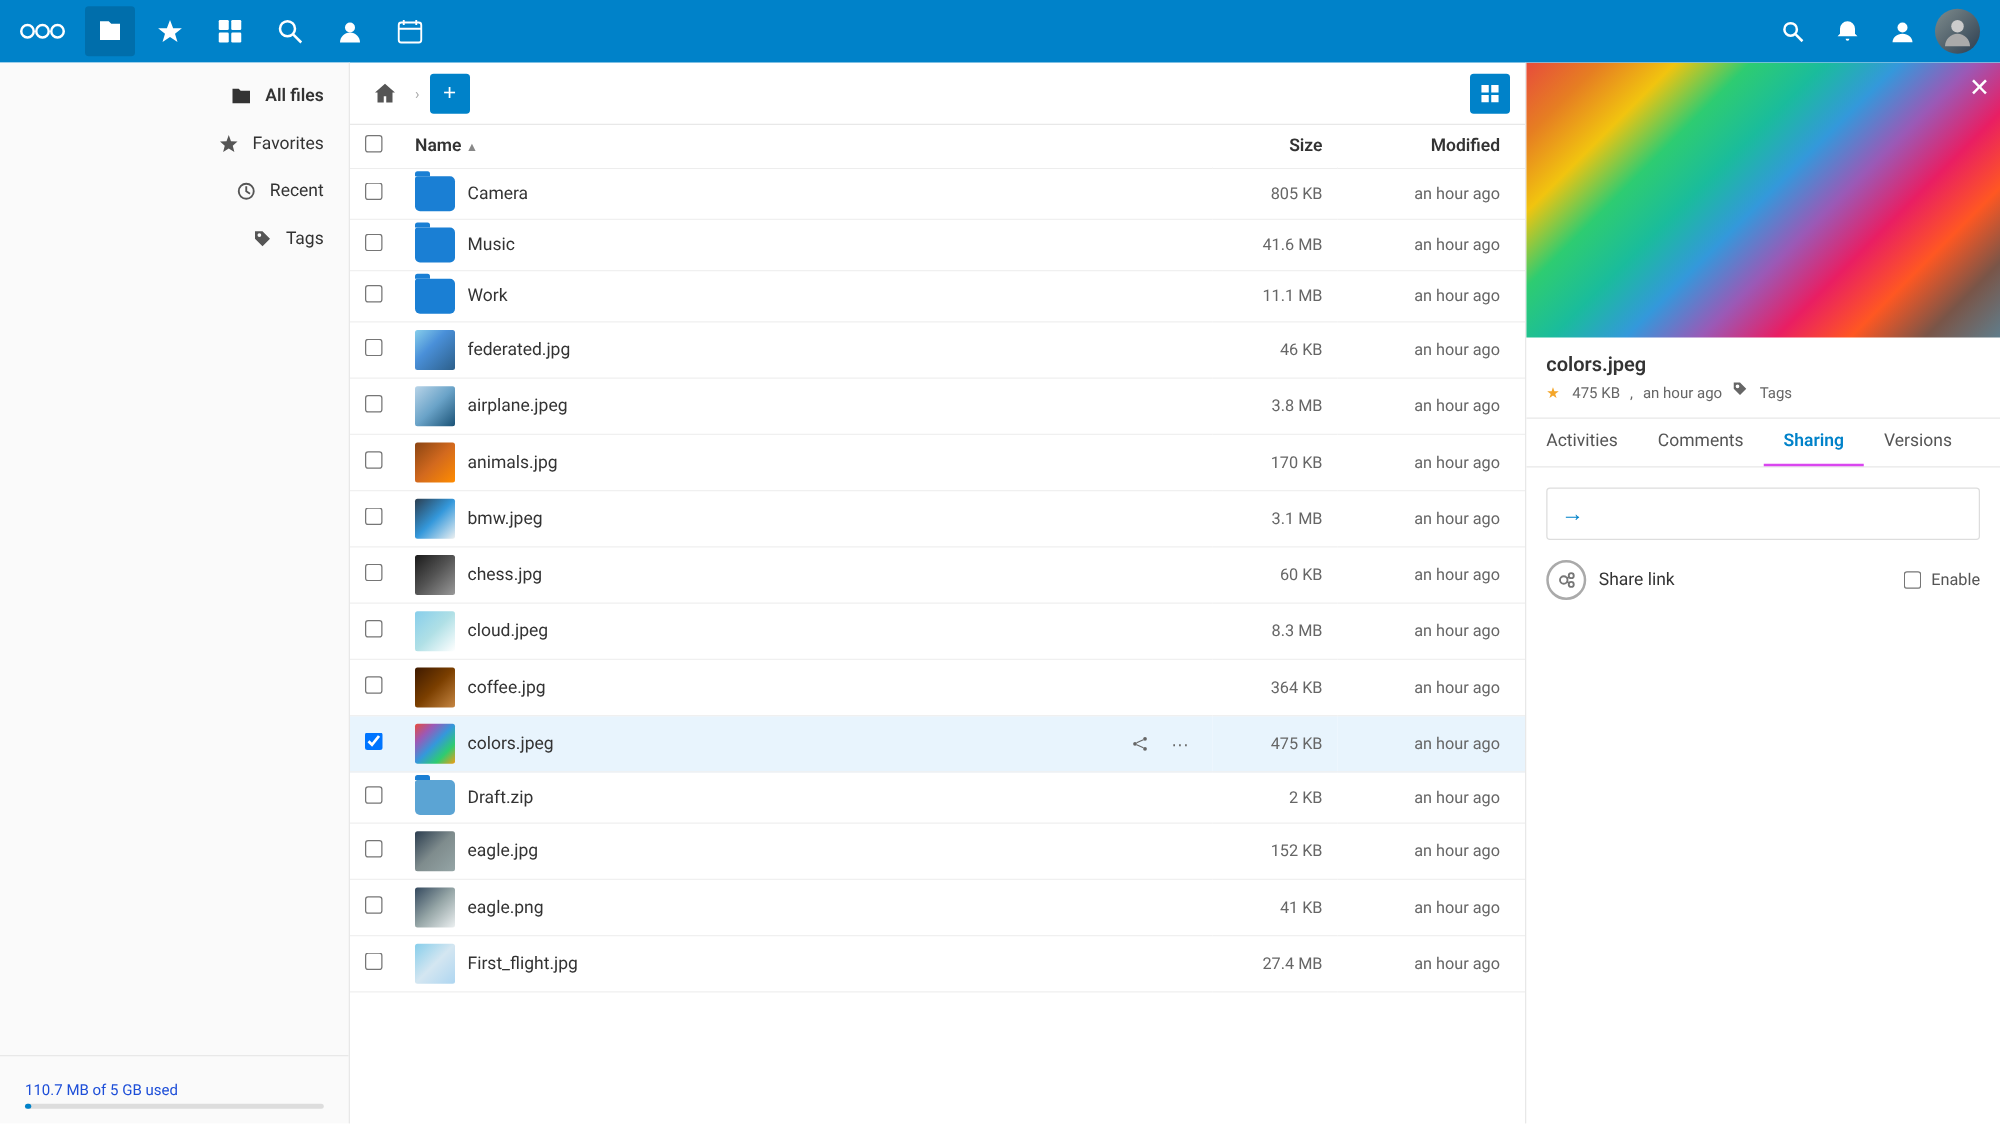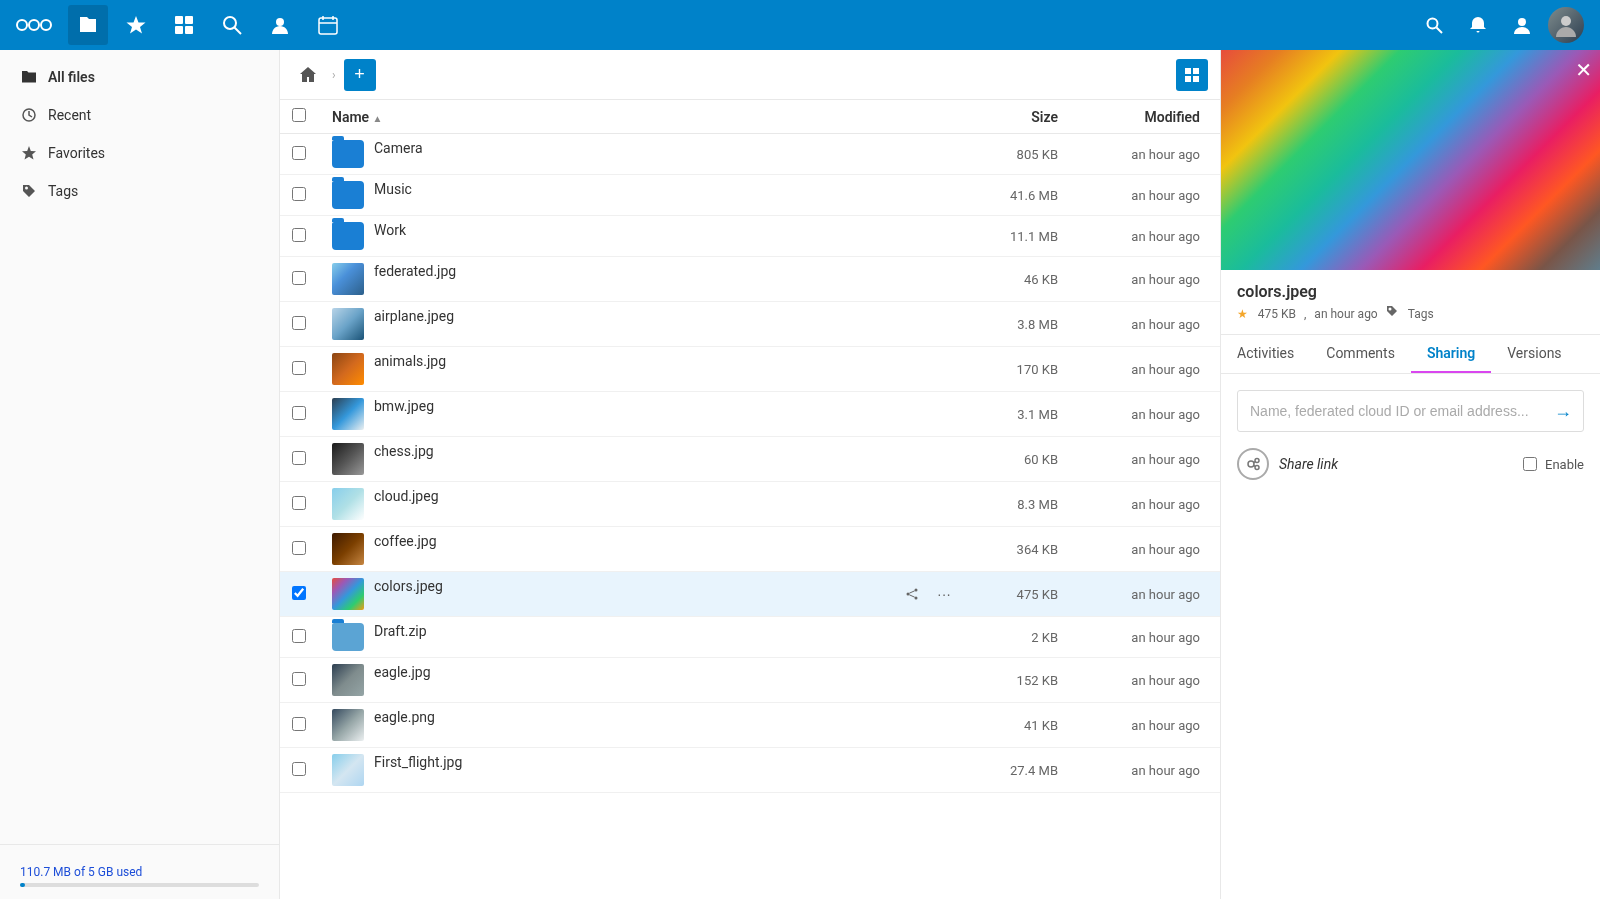--- a/index.html
+++ b/index.html
@@ -49,20 +49,21 @@
     }
     .sidebar-nav { flex: 1; padding: 8px 0; }
     .sidebar-item {
       display: flex;
       align-items: center;
       padding: 10px 20px;
       cursor: pointer;
       color: #333;
       gap: 10px;
       font-size: 14px;
+      justify-content: flex-end;
     }
     .sidebar-item.active { font-weight: 600; }
     .sidebar-item .s-icon { width: 18px; height: 18px; display: flex; align-items: center; justify-content: center; font-size: 16px; color: #555; flex-shrink: 0; }
     .sidebar-footer {
       border-top: 1px solid #e8e8e8;
       padding: 12px 20px;
     }
     .sidebar-deleted {
       display: flex; align-items: center; gap: 10px; cursor: pointer; padding: 10px 0; color: #555;
     }
@@ -115,21 +116,21 @@
     .file-table thead th.col-check { width: 40px; }
     .file-table thead th.col-name { }
     .file-table thead th.col-size { width: 100px; text-align: right; }
     .file-table thead th.col-modified { width: 150px; text-align: right; padding-right: 20px; }
     .file-table tbody tr { border-bottom: 1px solid #f0f0f0; }
     .file-table tbody tr.selected { background: #e8f4fd; }
     .file-table td { padding: 6px 12px; vertical-align: middle; }
     .file-table td.col-check { width: 40px; }
     .file-table td.col-size { text-align: right; color: #666; font-size: 13px; }
     .file-table td.col-modified { text-align: right; color: #666; font-size: 13px; padding-right: 20px; }
-    .file-name-cell { display: flex; align-items: flex-start; gap: 10px; }
+    .file-name-cell { display: flex; align-items: center; gap: 10px; }
     .file-thumb {
       width: 32px; height: 32px; object-fit: cover; border-radius: 2px; flex-shrink: 0;
       display: flex; align-items: center; justify-content: center;
     }
     .folder-icon { width: 32px; height: 28px; background: #1a7fd4; border-radius: 2px 4px 4px 4px; position: relative; flex-shrink: 0; }
     .folder-icon::before { content: ''; position: absolute; top: -4px; left: 0; width: 12px; height: 4px; background: #1a7fd4; border-radius: 2px 2px 0 0; }
     .folder-icon.draft-folder { background: #5ba4d4; }
     .file-name-text { font-size: 14px; color: #333; }
     .file-actions { display: flex; align-items: center; gap: 4px; opacity: 0; }
     .file-table tbody tr.selected .file-actions { opacity: 1; }
@@ -190,21 +191,21 @@
       display: flex; align-items: center; justify-content: center;
     }
     .share-link-row { display: flex; align-items: center; justify-content: space-between; }
     .share-link-left { display: flex; align-items: center; gap: 10px; }
     .share-link-icon {
       width: 32px; height: 32px;
       border: 2px solid #aaa; border-radius: 50%;
       display: flex; align-items: center; justify-content: center;
       color: #777; font-size: 14px;
     }
-    .share-link-text { font-size: 14px; color: #333; font-style: italic; }
+    .share-link-text { font-size: 14px; color: #333; }
     .share-enable { display: flex; align-items: center; gap: 4px; font-size: 13px; color: #555; }
     .share-checkbox { margin-right: 4px; }
 
     
     .thumb-aircraft { background: linear-gradient(135deg, #87CEEB 0%, #4a90d9 40%, #2c5f8a 100%); }
     .thumb-airplane { background: linear-gradient(135deg, #b8d4e8 0%, #6aa3c8 50%, #1a5276 100%); }
     .thumb-animals { background: linear-gradient(135deg, #8B4513 0%, #D2691E 50%, #FF8C00 100%); }
     .thumb-bmw { background: linear-gradient(135deg, #2c3e50 0%, #3498db 50%, #ecf0f1 100%); }
     .thumb-chess { background: linear-gradient(135deg, #1a1a1a 0%, #555 50%, #999 100%); }
     .thumb-cloud { background: linear-gradient(135deg, #87CEEB 0%, #B0E0E6 50%, #fff 100%); }
@@ -315,35 +316,35 @@
         <span class="s-icon">
           <svg width="16" height="16" viewBox="0 0 16 16" fill="#333">
               <path d="M1 2h5l1.5 1.5H15v10H1V2z"></path>
             </svg>
         </span>
         <span>All files</span>
       </div>
 
       <div class="sidebar-item">
         <span class="s-icon">
+          <svg width="16" height="16" viewBox="0 0 16 16" fill="#555">
+              <polygon points="8,1 9.8,5.9 15,6.2 11.2,9.5 12.5,14.5 8,11.8 3.5,14.5 4.8,9.5 1,6.2 6.2,5.9"></polygon>
+            </svg>
+        </span>
+        <span>Favorites</span>
+      </div>
+
+      <div class="sidebar-item">
+        <span class="s-icon">
           <svg width="16" height="16" viewBox="0 0 16 16" stroke="#555" fill="none" stroke-width="1.5">
               <circle cx="8" cy="8" r="6"></circle>
               <polyline points="8,4 8,8 11,10"></polyline>
             </svg>
         </span>
         <span>Recent</span>
-      </div>
-
-      <div class="sidebar-item">
-        <span class="s-icon">
-          <svg width="16" height="16" viewBox="0 0 16 16" fill="#555">
-              <polygon points="8,1 9.8,5.9 15,6.2 11.2,9.5 12.5,14.5 8,11.8 3.5,14.5 4.8,9.5 1,6.2 6.2,5.9"></polygon>
-            </svg>
-        </span>
-        <span>Favorites</span>
       </div>
 
 
       <div class="sidebar-item">
         <span class="s-icon">
           <svg width="16" height="16" viewBox="0 0 16 16" fill="#555">
               <path d="M2 2h6l6 6-6 6-6-6V2zm3.5 1.5a1.5 1.5 0 100 3 1.5 1.5 0 000-3z"></path>
             </svg>
         </span>
         <span>Tags</span>
@@ -809,21 +810,20 @@
       </div>
       <div class="detail-tab active">
         <span>Sharing</span>
       </div>
       <div class="detail-tab">
         <span>Versions</span>
       </div>
     </div>
     <div class="detail-body">
       <div class="share-input-row">
-        <input class="share-input" type="text" placeholder="Name, federated cloud ID or email address..." style="">
         <button class="share-input-btn">→</button>
       </div>
       <div class="share-link-row">
         <div class="share-link-left">
           <div class="share-link-icon">
             <svg width="14" height="14" viewBox="0 0 14 14" stroke="#777" fill="none" stroke-width="1.5">
                 <circle cx="5" cy="7" r="3"></circle>
                 <circle cx="11" cy="3.5" r="2"></circle>
                 <circle cx="11" cy="10.5" r="2"></circle>
                 <line x1="7.5" y1="5.8" x2="9.2" y2="4.5"></line>

